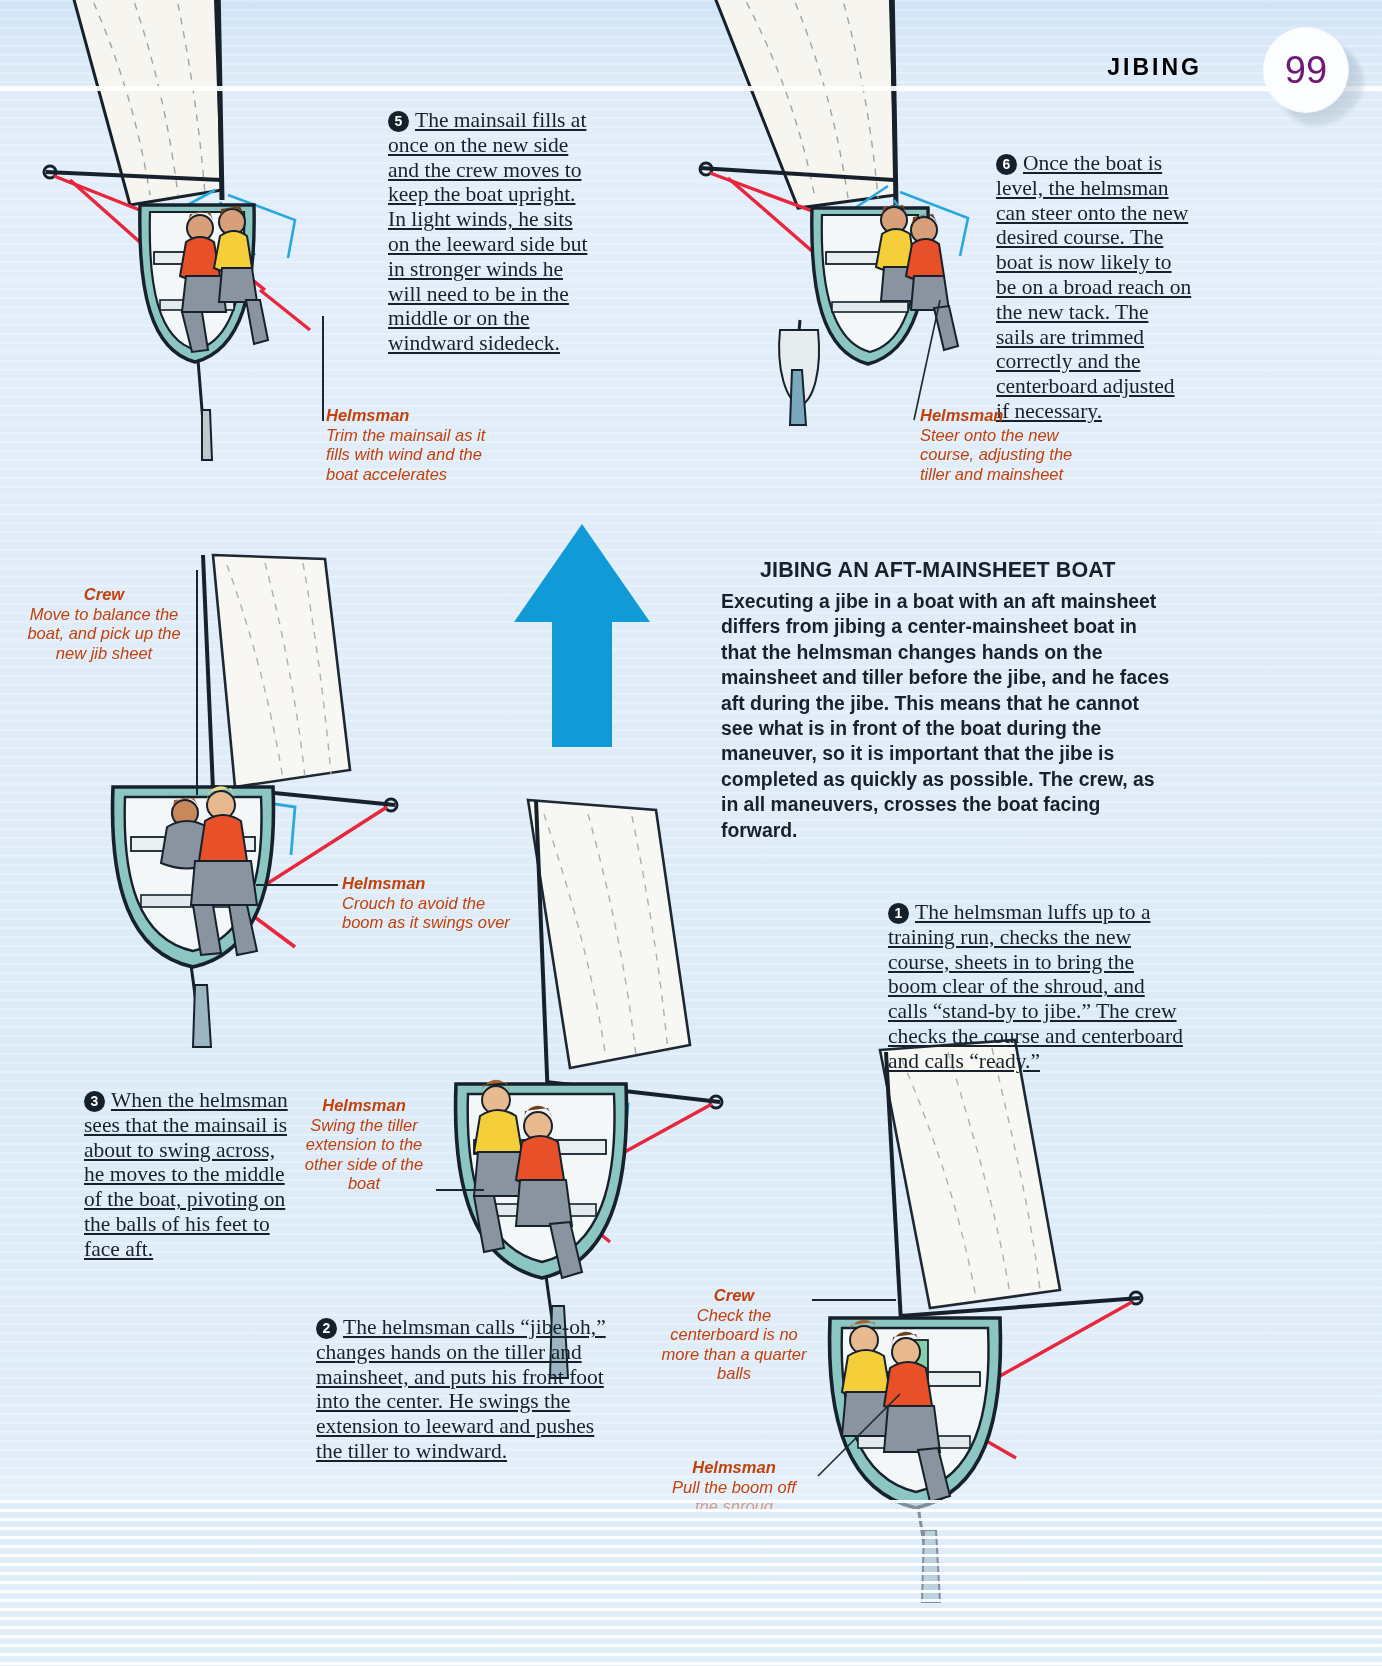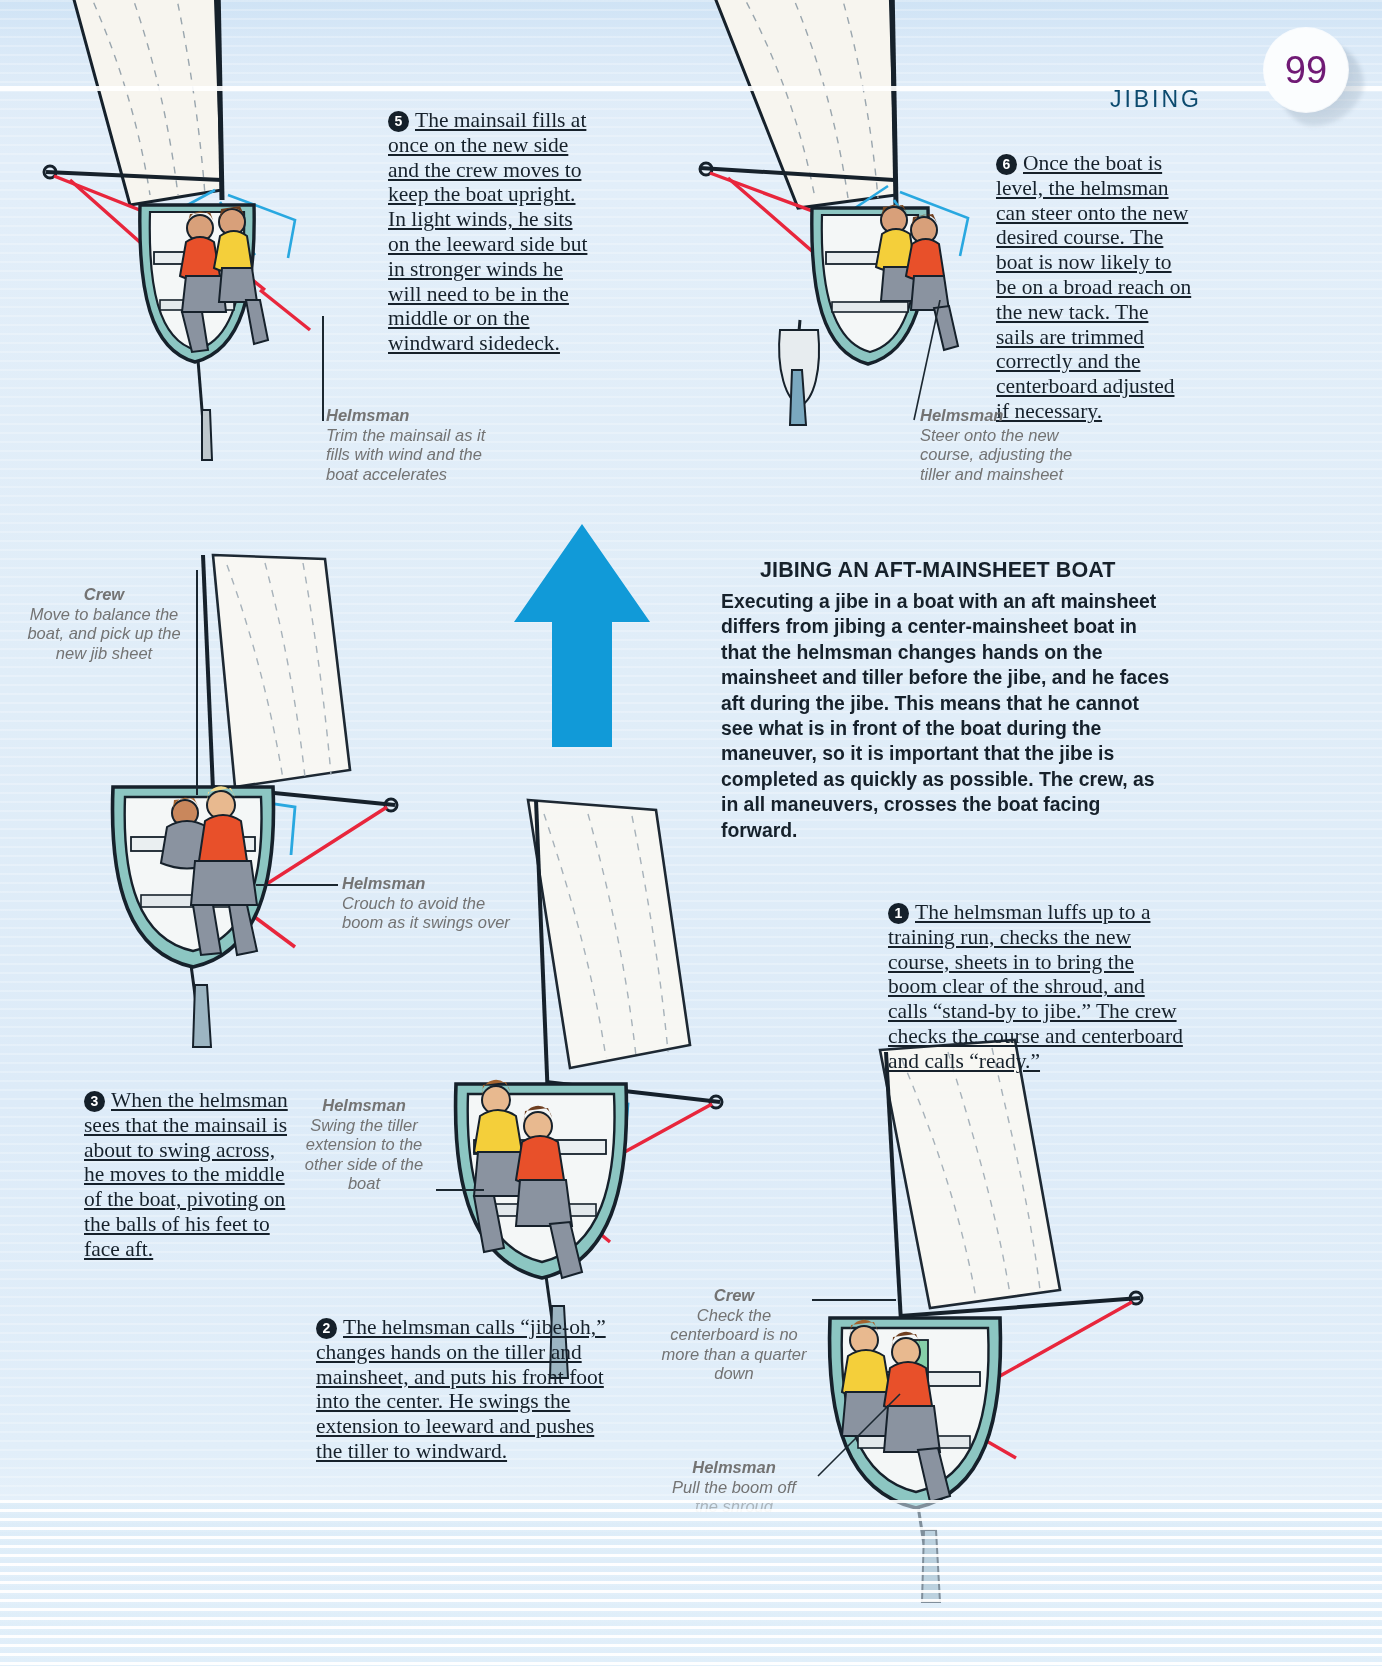--- a/index.html
+++ b/index.html
@@ -39,21 +39,21 @@
     pointer-events:none;
   }
   
   #header-rule{
     position:absolute;left:0;right:0;top:86px;height:5px;
     background:#ffffff;opacity:.92;
   }
   #chapter-title{
     position:absolute;right:180px;top:54px;
     font-family:"Liberation Sans", sans-serif;
-    font-size:23px;letter-spacing:3px;color:#0c4a6e;font-weight:400;margin-top:32px;
+    font-size:23px;letter-spacing:3px;color:#000000;font-weight:700;
   }
   #page-number-badge{
     position:absolute;right:26px;top:28px;width:92px;height:92px;
   }
   #page-number-badge .shadow{
     position:absolute;left:14px;top:14px;width:86px;height:86px;border-radius:50%;
     background:radial-gradient(circle at 40% 35%, rgba(120,140,160,.55), rgba(120,140,160,.18) 70%, rgba(120,140,160,0) 72%);
     filter:blur(2px);
   }
   #page-number-badge .disc{
@@ -74,21 +74,21 @@
   }
   .stepnum{
     display:inline-block;width:21px;height:21px;border-radius:50%;
     background:#15202a;color:#ffffff;
     font-family:"Liberation Sans", sans-serif;font-size:14px;font-weight:bold;
     text-align:center;line-height:21px;vertical-align:1px;margin-right:6px;
   }
   .callout{
     position:absolute;
     font-family:"Liberation Sans", sans-serif;
-    font-size:16.5px;line-height:19.6px;color:#737373;font-style:italic;
+    font-size:16.5px;line-height:19.6px;color:#c2410c;font-style:italic;
   }
   .callout .ttl{font-weight:bold;font-style:italic;display:block;}
   .callout.right{text-align:center;}
   .callout.left{text-align:left;}
   
   .leader{position:absolute;background:#1b2730;}
   .leader.v{width:1.6px;}
   .leader.h{height:1.6px;}
   .leader-diag{position:absolute;}
   
@@ -411,21 +411,21 @@
 
 <div class="leader h" style="left:436px;top:1189px;width:48px;"></div>
 <div class="callout right" style="left:296px;top:1096px;width:136px;">
   <span class="ttl">Helmsman</span>
   <span>Swing the tiller extension to the other side of the boat</span>
 </div>
 
 <div class="leader h" style="left:812px;top:1299px;width:84px;"></div>
 <div class="callout right" style="left:660px;top:1286px;width:148px;">
   <span class="ttl">Crew</span>
-  <span>Check the centerboard is no more than a quarter down</span>
+  <span>Check the centerboard is no more than a quarter balls</span>
 </div>
 
 <div class="leader-diag" style="left:816px;top:1392px;width:86px;height:86px;">
   <svg width="86" height="86">
       <line x1="2" y1="84" x2="84" y2="2" stroke="#1b2730" stroke-width="1.6"></line>
     </svg>
 </div>
 <div class="callout right" style="left:660px;top:1458px;width:148px;">
   <span class="ttl">Helmsman</span>
   <span>Pull the boom off the shroud</span>

